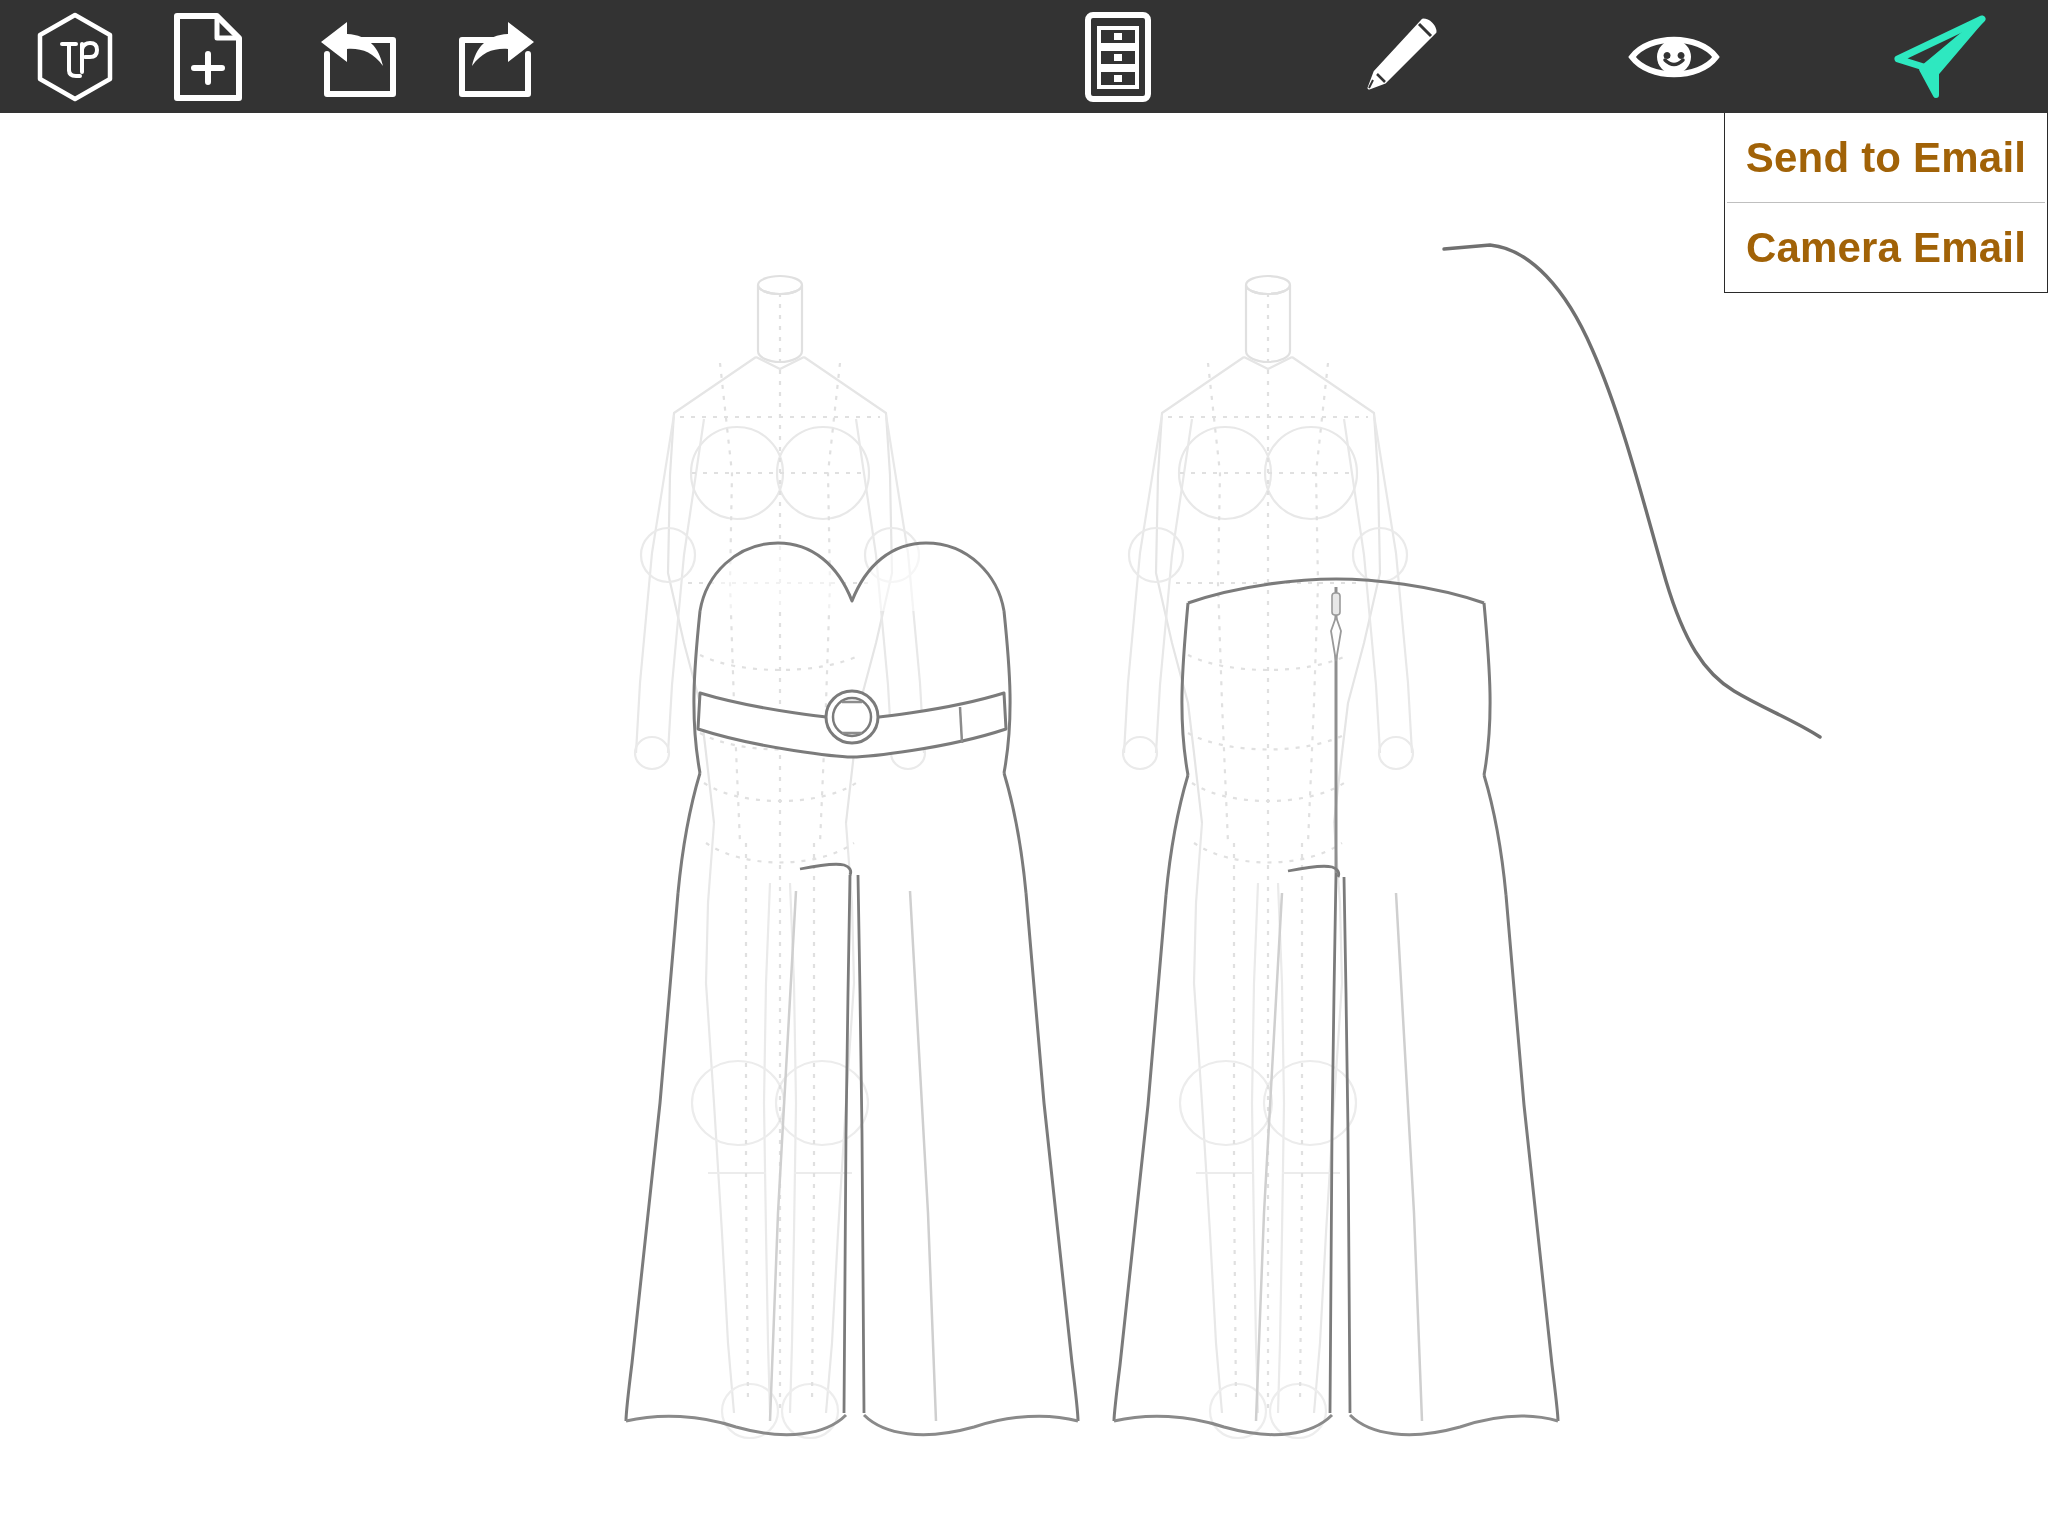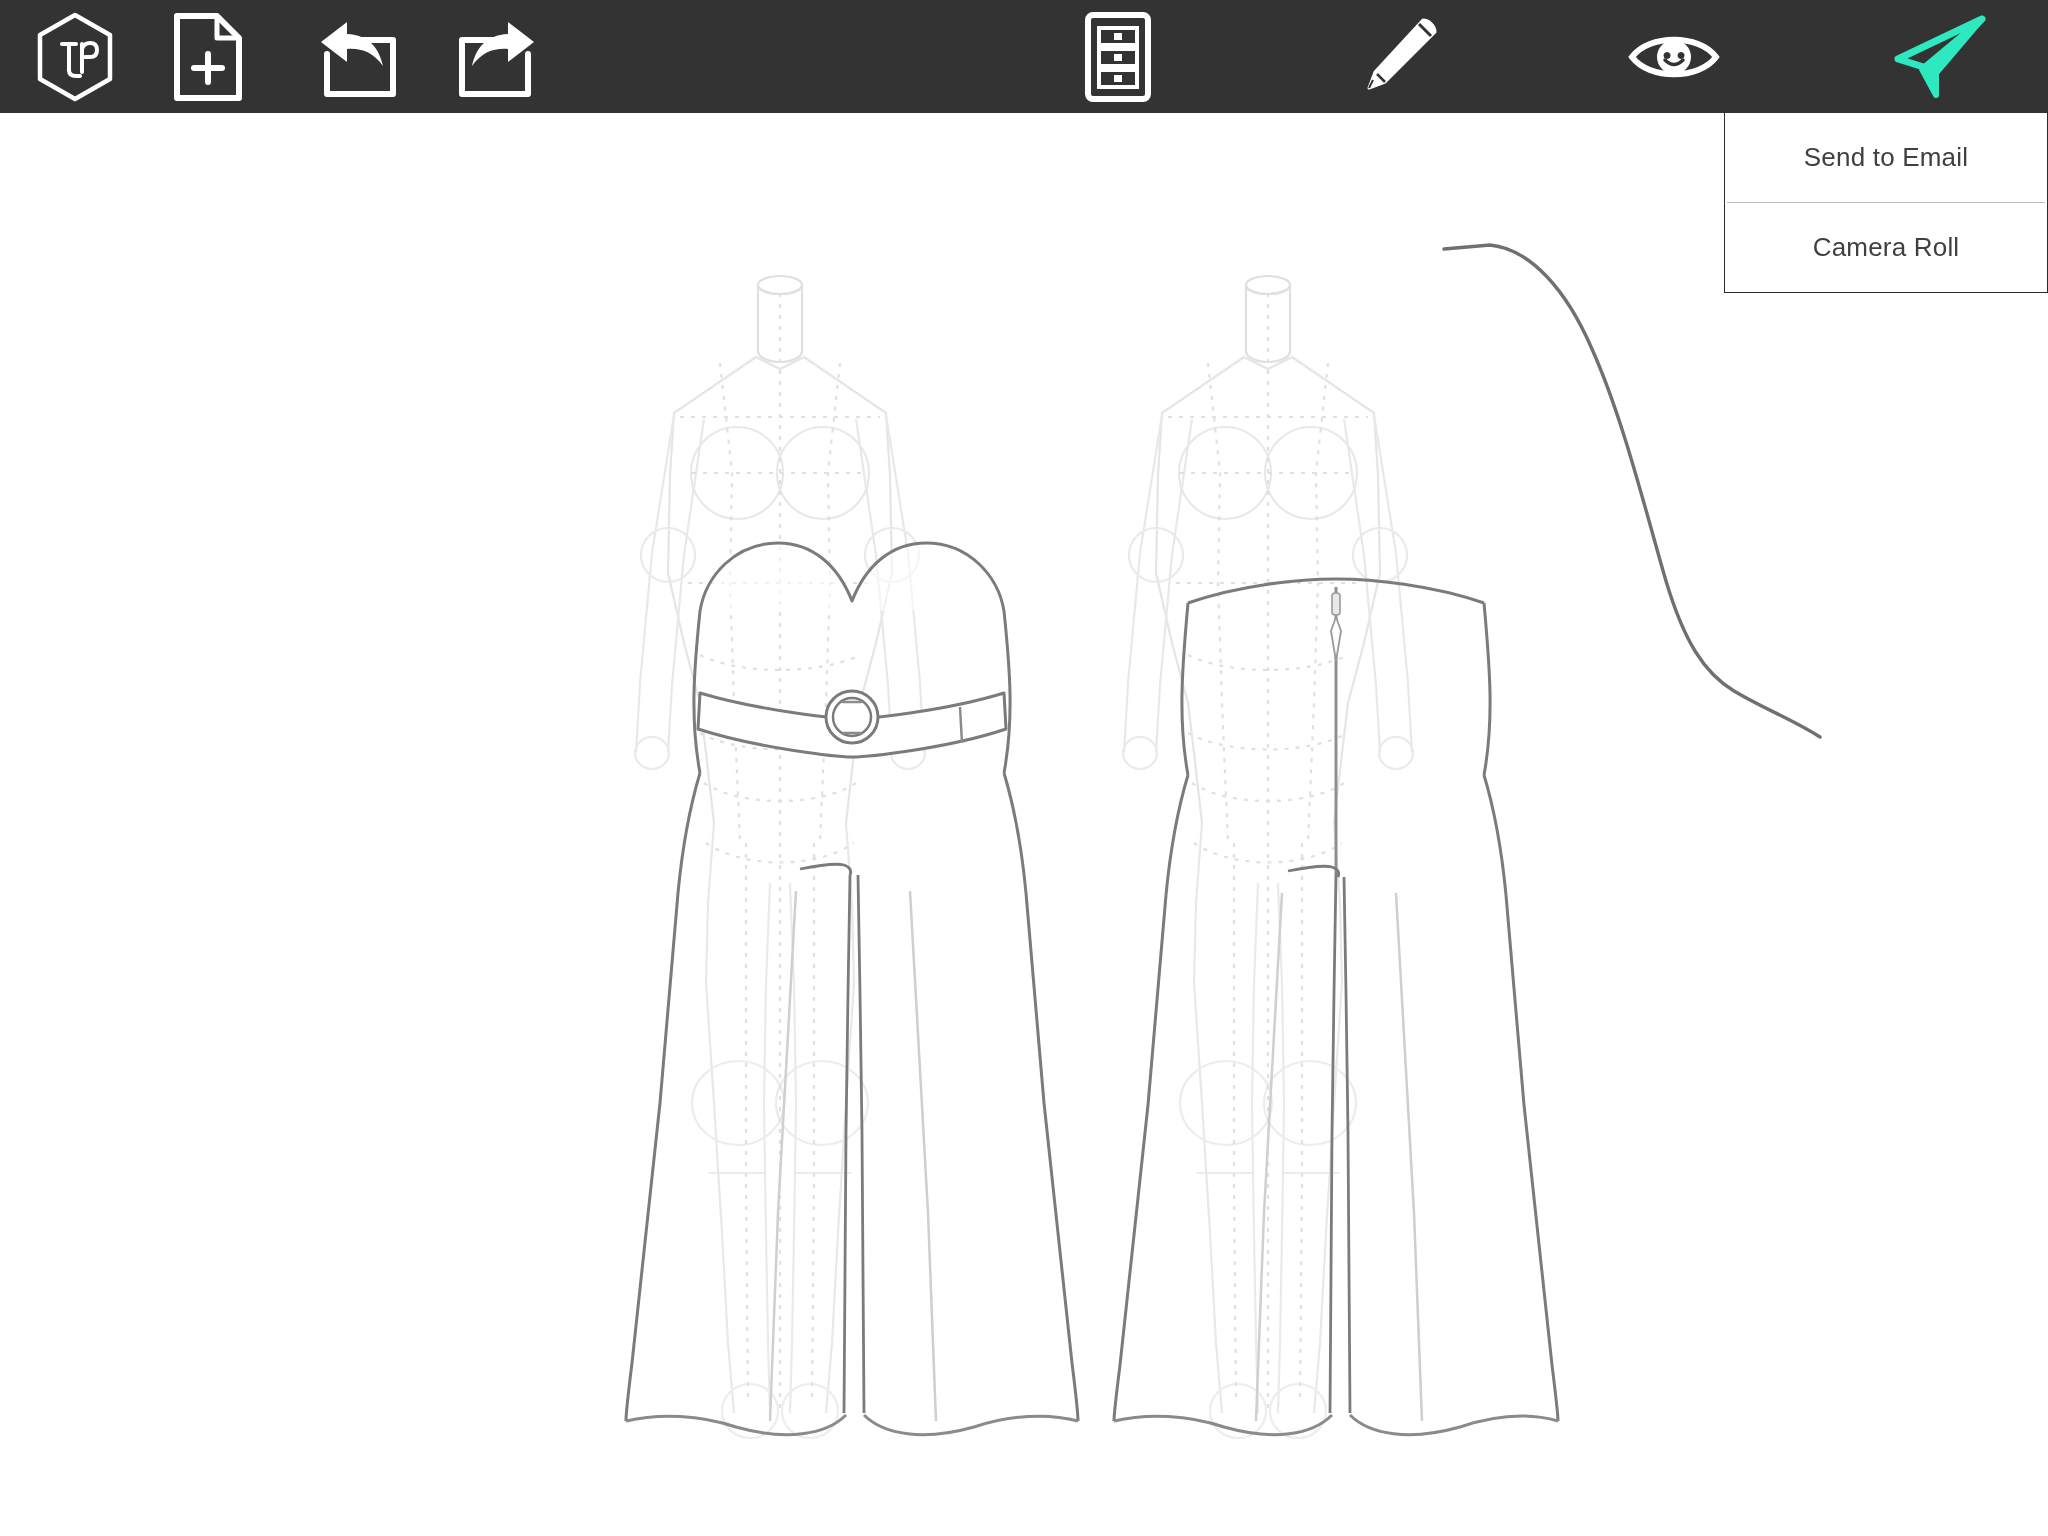--- a/index.html
+++ b/index.html
@@ -40,26 +40,27 @@
     left:1724px; top:113px;
     width:324px;
     background:#ffffff;
     border:1px solid #2a2a2a;
     border-top:none;
     z-index:40;
   }
   .menu-item {
     height:89px;
     display:flex; align-items:center; justify-content:center;
-    font-size:26px;
-    color:#404040;
+    font-size:42px;
+    color:#a16207;
     letter-spacing:0.2px;
     cursor:pointer;
     background:#fff;
     user-select:none;
+    font-weight:bold;
   }
   .menu-divider {
     height:1px; background:#bfbfbf;
     margin:0 2px;
   }
 </style>
 </head>
 <body>
 
 <div id="app">
@@ -256,16 +257,16 @@
       <path d="M1444,136 L1490,132 C1530,136 1566,176 1592,236
                C1624,308 1646,400 1666,468 C1684,528 1704,560 1734,578
                C1764,596 1792,606 1820,624" fill="none" stroke="#707070" stroke-width="3.4" stroke-linecap="round"></path>
 
     </svg>
   </div>
 
   <div class="share-menu">
     <div class="menu-item">Send to Email</div>
     <div class="menu-divider"></div>
-    <div class="menu-item">Camera Roll</div>
+    <div class="menu-item">Camera Email</div>
   </div>
 
 </div>
 
 </body></html>

